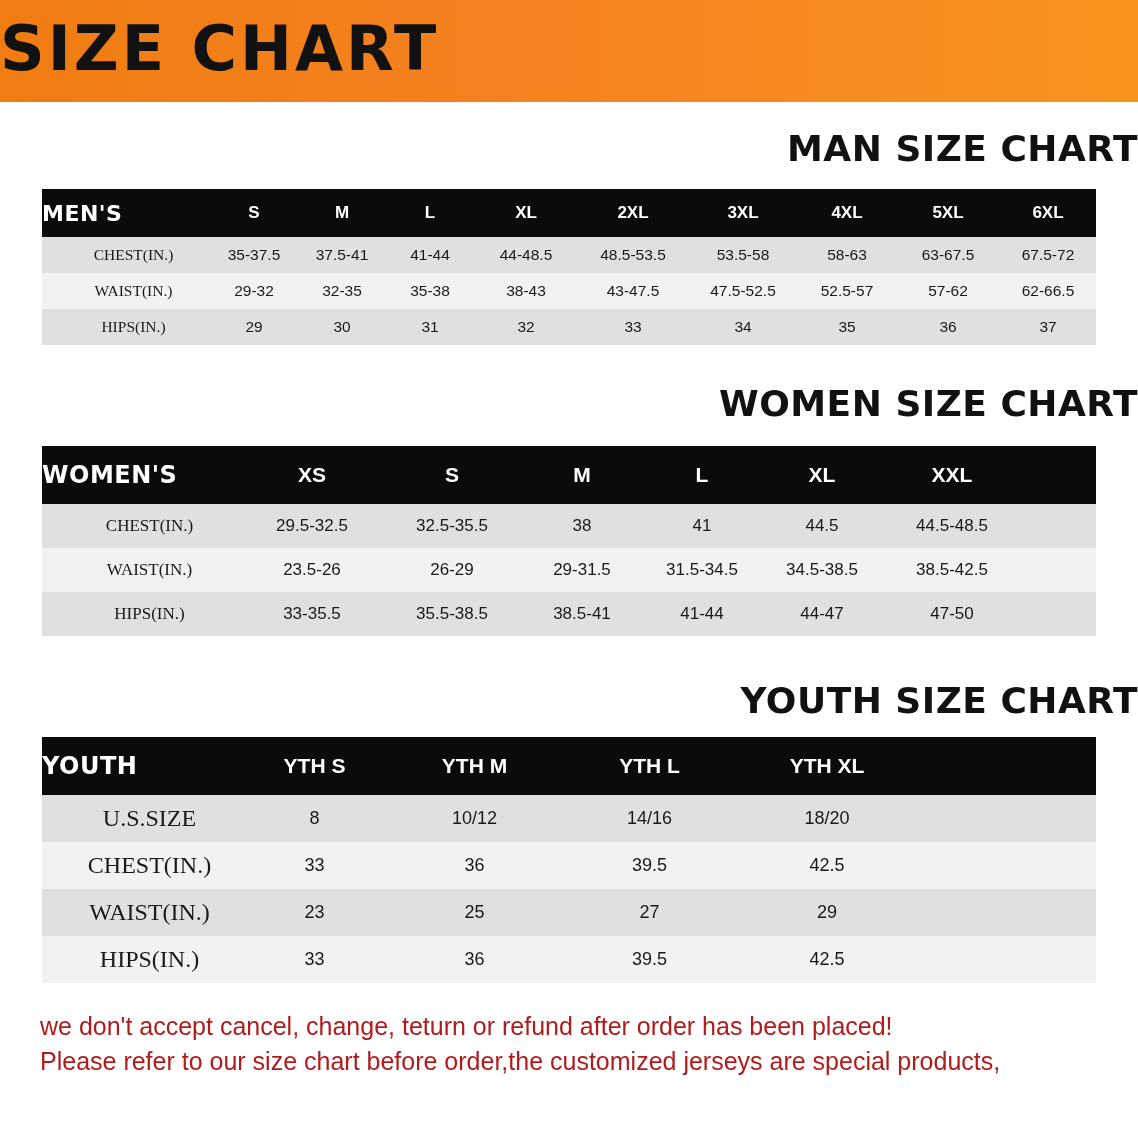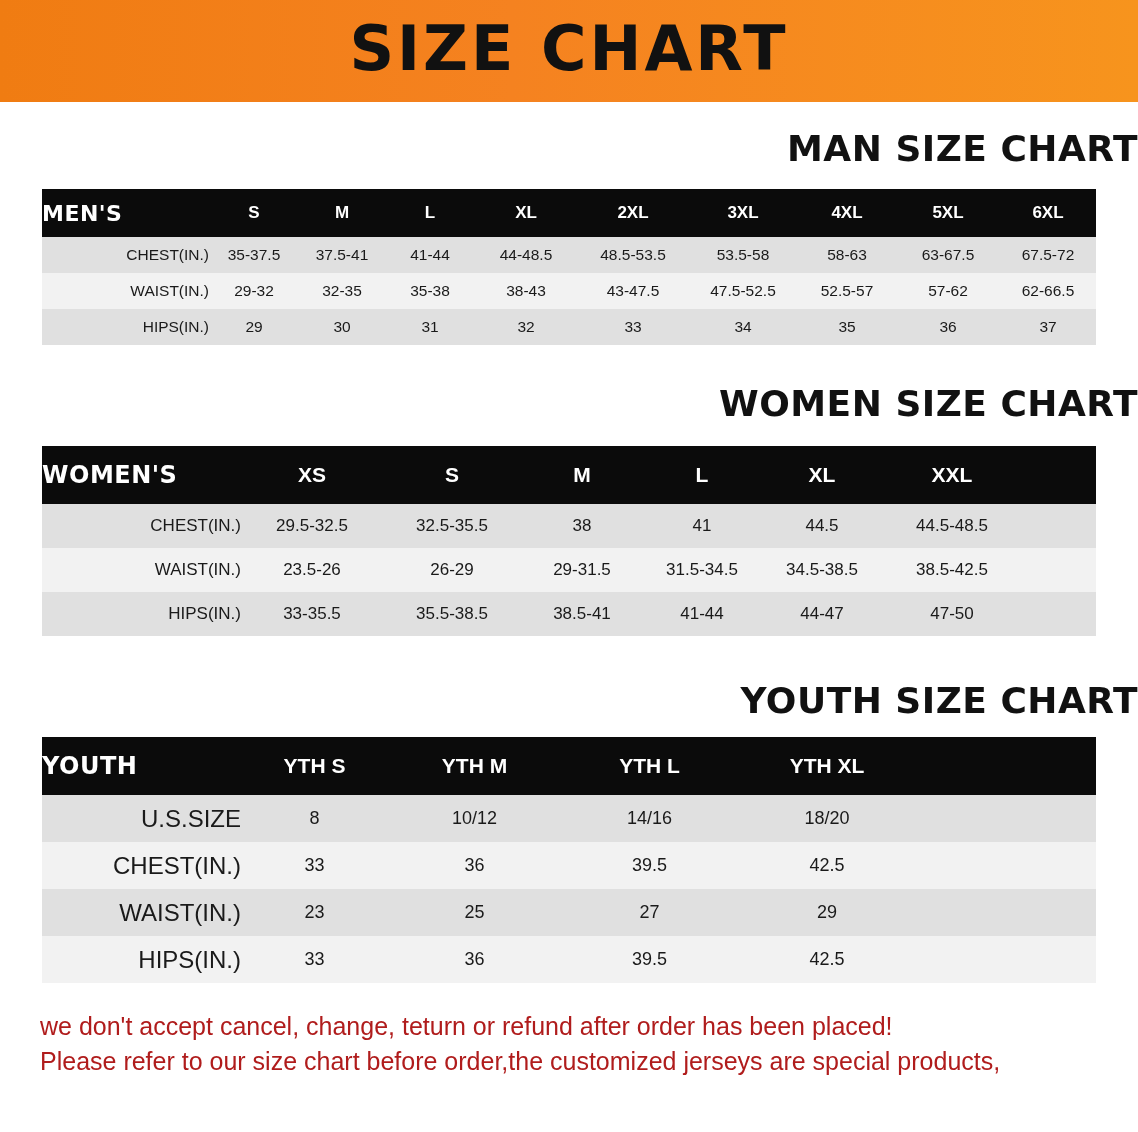--- a/index.html
+++ b/index.html
@@ -19,21 +19,21 @@
     position: relative;
     background: #ffffff;
   }
 
   
   .banner {
     height: 102px;
     background: linear-gradient(90deg, #f07c12 0%, #f58220 45%, #f7941d 100%);
     display: flex;
     align-items: center;
-    justify-content: center;
+    justify-content: flex-start;
   }
   .banner-title {
     font-family: "DejaVu Sans", sans-serif;
     font-weight: bold;
     font-size: 62px;
     letter-spacing: 3px;
     color: #111111;
     line-height: 1;
     margin-top: -4px;
   }
@@ -73,22 +73,22 @@
     color: #ffffff;
     font-weight: bold;
   }
   table.sz thead th.lead {
     text-align: left;
     padding-left: 0;
     font-family: "DejaVu Sans", sans-serif;
     letter-spacing: 0.5px;
   }
   table.sz tbody td.lead {
-    text-align: right;
-    font-family: Liberation Sans, sans-serif;
+    text-align: center;
+    font-family: Liberation Serif, serif;
     padding-left: 16px;
   }
   
   table.sz tbody tr.odd  { background: #e0e0e0; }
   table.sz tbody tr.even { background: #f2f2f2; }
 
   
   #men-table thead th { height: 46px; font-size: 17px; }
   #men-table thead th.lead { font-size: 22px; }
   #men-table tbody td { height: 34px; font-size: 15.5px; }

